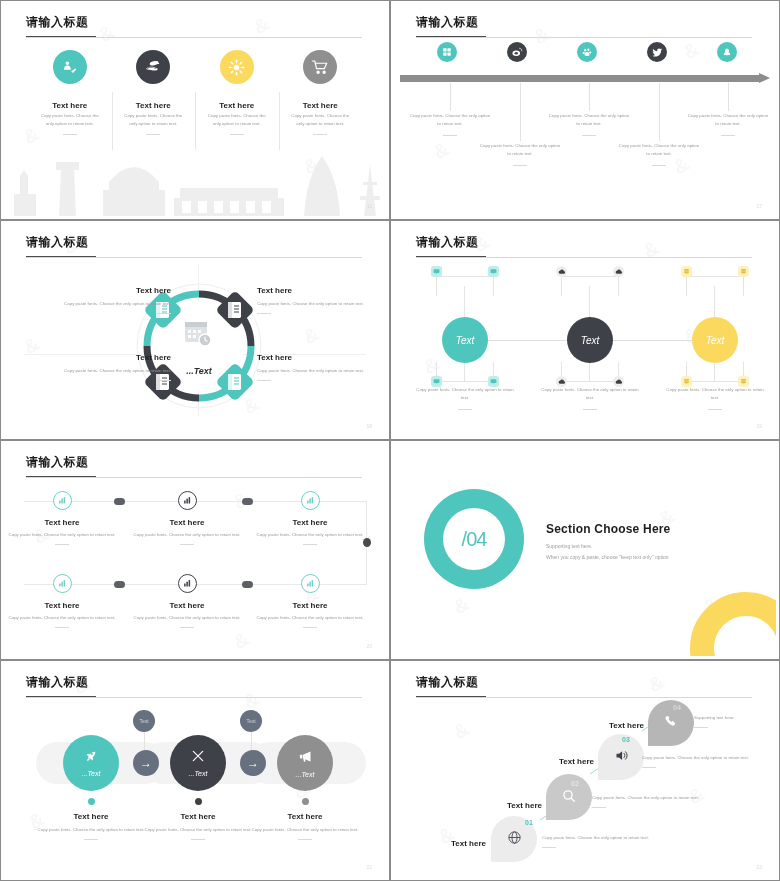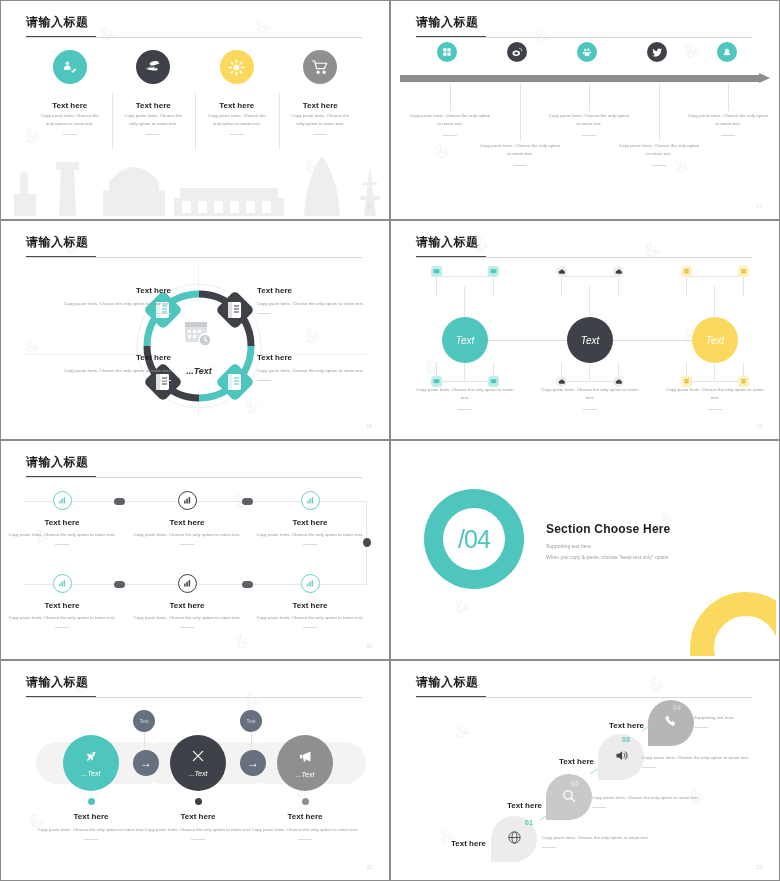--- a/index.html
+++ b/index.html
@@ -132,21 +132,21 @@
             color:#fff;font-size:5px;display:flex;align-items:center;justify-content:center; z-index:4;}
 
   
   .s6-ring{
     position:absolute; left:30px; top:45px; width:100px; height:100px; border-radius:50%;
     background:#4ec6bd; display:flex; align-items:center; justify-content:center; z-index:3;
   }
   .s6-ring .hole{
     width:62px;height:62px;border-radius:50%;background:#fff;
     display:flex;align-items:center;justify-content:center;
-    font-size:25px; color:#4ec6bd; letter-spacing:-1px;
+    font-size:20px; color:#4ec6bd; letter-spacing:-1px;
   }
   .s6-txt{ position:absolute; left:152px; top:78px; z-index:3;}
   .s6-txt h2{ font-size:12px; color:#1d1d1d; letter-spacing:0.2px;}
   .s6-txt .sub{ font-size:5px; color:#9d9d9d; margin-top:7px;}
   .s6-txt .sub2{ font-size:5px; color:#9d9d9d; margin-top:5px;}
   .s6-arc{
     position:absolute; right:-26px; bottom:-48px; width:112px; height:112px;
     border-radius:50%; border:24px solid #fbd95f; z-index:2;
   }
 

